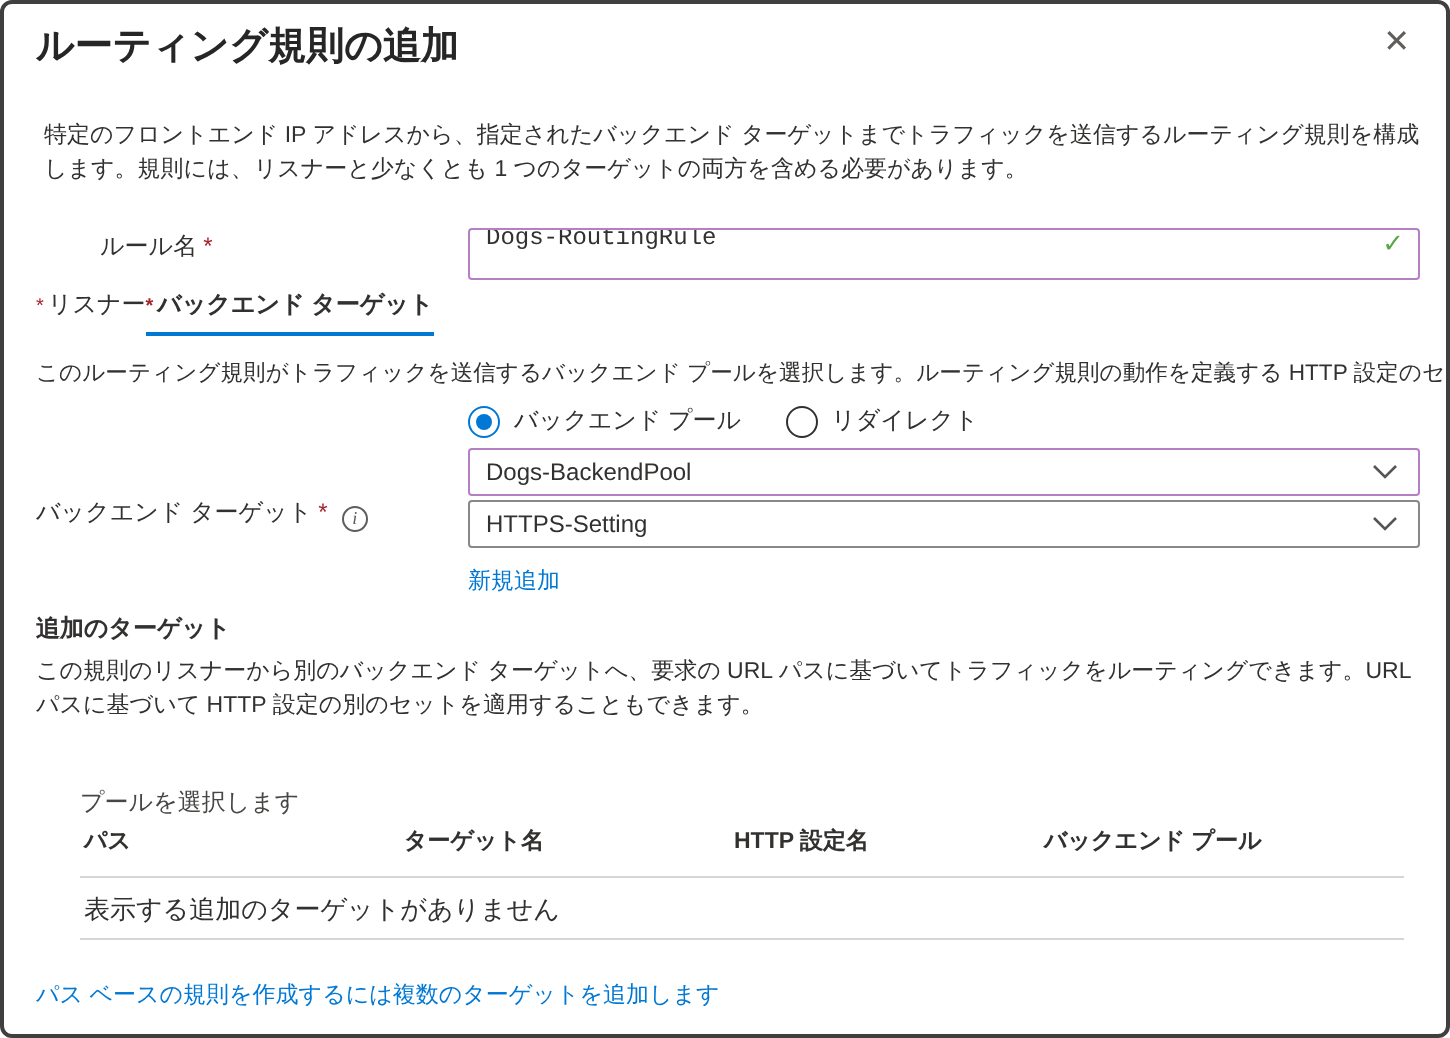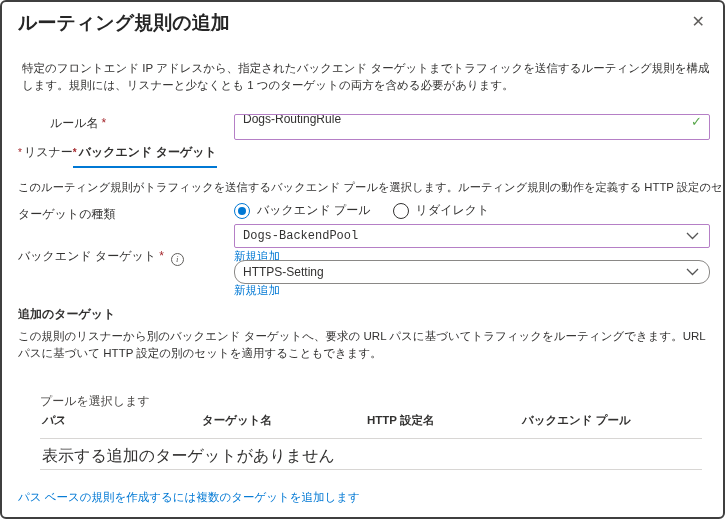--- a/index.html
+++ b/index.html
@@ -39,21 +39,21 @@
   }
   .text-input{
     left:232px;top:107px;width:476px;height:26px;
     box-sizing:border-box;
   }
   .text-input input{
     width:100%;height:100%;box-sizing:border-box;
     border:1.5px solid #b57fc6;border-radius:2px;
     padding:0 26px 16px 8px;
     font-size:12px;color:#323130;
-    font-family:Liberation Sans, sans-serif;outline:none;background:#fff;
+    font-family:Liberation Mono, monospace;outline:none;background:#fff;
   }
   .valid-check{
     position:absolute;right:8px;top:5px;
     color:#57a64a;font-size:13px;font-weight:700;
   }
   .tabs{left:16px;top:142px;display:flex;}
   .tab{font-size:12px;padding-bottom:5px;cursor:pointer;color:#323130;}
   .tab.active{font-weight:700;border-bottom:2px solid #0078d4;}
   .tab-desc{left:16px;top:177px;width:694px;white-space:nowrap;font-size:11.3px;}
   .radio-group{left:232px;top:200px;display:flex;gap:22px;align-items:center;}
@@ -74,21 +74,21 @@
     padding:0 10px 0 8px;font-size:12px;cursor:pointer;
   }
   .dropdown.dirty{border:1.5px solid #b57fc6;}
   .chev{flex:0 0 auto;margin-left:8px;}
   .link{color:#0078d4;font-size:11.5px;cursor:pointer;text-decoration:none;}
   .section-head{left:16px;top:304px;font-size:12px;font-weight:700;}
   .addl-desc{left:16px;top:326px;width:694px;}
   .pathrules-lbl{left:38px;top:391px;font-size:12px;color:#484644;}
   .tbl-head{top:411px;font-size:11.5px;font-weight:700;color:#323130;}
   .divider{height:1px;background:#d8d6d4;left:38px;width:662px;}
-  .empty-msg{left:40px;top:444px;font-size:16px;color:#323130;}
+  .empty-msg{left:40px;top:444px;font-size:13px;color:#323130;}
   .bottom-link{left:16px;top:488px;font-size:11.5px;}
 </style>
 </head>
 <body>
 
 <div class="dialog">
 
   <div class="abs title">ルーティング規則の追加</div>
   <div class="abs close-btn">✕</div>
 
@@ -106,57 +106,56 @@
     <div class="tab">
       <span class="req" style="margin:0 2px 0 0;font-size:10px;">*</span><span>リスナー</span>
     </div>
     <div class="tab active">
       <span class="req" style="margin:0 2px 0 0;font-size:10px;">*</span><span>バックエンド ターゲット</span>
     </div>
   </div>
 
   <div class="abs para tab-desc">このルーティング規則がトラフィックを送信するバックエンド プールを選択します。ルーティング規則の動作を定義する HTTP 設定のセットを指定する必要もあります。</div>
 
-  <div class="abs lbl" style="left:16px;top:204px;">ターゲットの種類</div>
   <div class="abs radio-group">
     <div class="radio-opt">
       <span class="radio-circle selected"></span>
       <span>バックエンド プール</span>
     </div>
     <div class="radio-opt">
       <span class="radio-circle"></span>
       <span>リダイレクト</span>
     </div>
   </div>
 
-  <div class="abs dropdown dirty" style="left:232px;top:222px;font-family:Liberation Mono, monospace;">
+  <div class="abs dropdown dirty" style="left:232px;top:222px;">
     <span>Dogs-BackendPool</span>
     <svg class="chev" width="13" height="8" viewBox="0 0 13 8">
         <path d="M1 1 L6.5 6.5 L12 1" stroke="#555" stroke-width="1.3" fill="none"></path>
       </svg>
   </div>
   <div class="abs lbl" style="left:16px;top:246px;">
     <span>バックエンド ターゲット</span><span class="req">*</span><span class="info-icon">i</span>
   </div>
   <a class="abs link" style="left:232px;top:247px;">新規追加</a>
 
-  <div class="abs dropdown" style="left:232px;top:258px;border-radius:11px;">
+  <div class="abs dropdown" style="left:232px;top:248px;">
     <span>HTTPS-Setting</span>
     <svg class="chev" width="13" height="8" viewBox="0 0 13 8">
         <path d="M1 1 L6.5 6.5 L12 1" stroke="#555" stroke-width="1.3" fill="none"></path>
       </svg>
   </div>
   <a class="abs link" style="left:232px;top:281px;">新規追加</a>
 
   <div class="abs para addl-desc">この規則のリスナーから別のバックエンド ターゲットへ、要求の URL パスに基づいてトラフィックをルーティングできます。URL パスに基づいて HTTP 設定の別のセットを適用することもできます。</div>
   <div class="abs section-head">追加のターゲット</div>
 
   <div class="abs pathrules-lbl">プールを選択します</div>
 
-  <div class="abs tbl-head" style="left:40px;font-style:italic;">パス</div>
+  <div class="abs tbl-head" style="left:40px;">パス</div>
   <div class="abs tbl-head" style="left:200px;">ターゲット名</div>
   <div class="abs tbl-head" style="left:365px;">HTTP 設定名</div>
   <div class="abs tbl-head" style="left:520px;">バックエンド プール</div>
 
   <div class="abs divider" style="top:436px;"></div>
   <div class="abs empty-msg">表示する追加のターゲットがありません</div>
   <div class="abs divider" style="top:467px;"></div>
 
   <a class="abs link bottom-link">パス ベースの規則を作成するには複数のターゲットを追加します</a>
 

